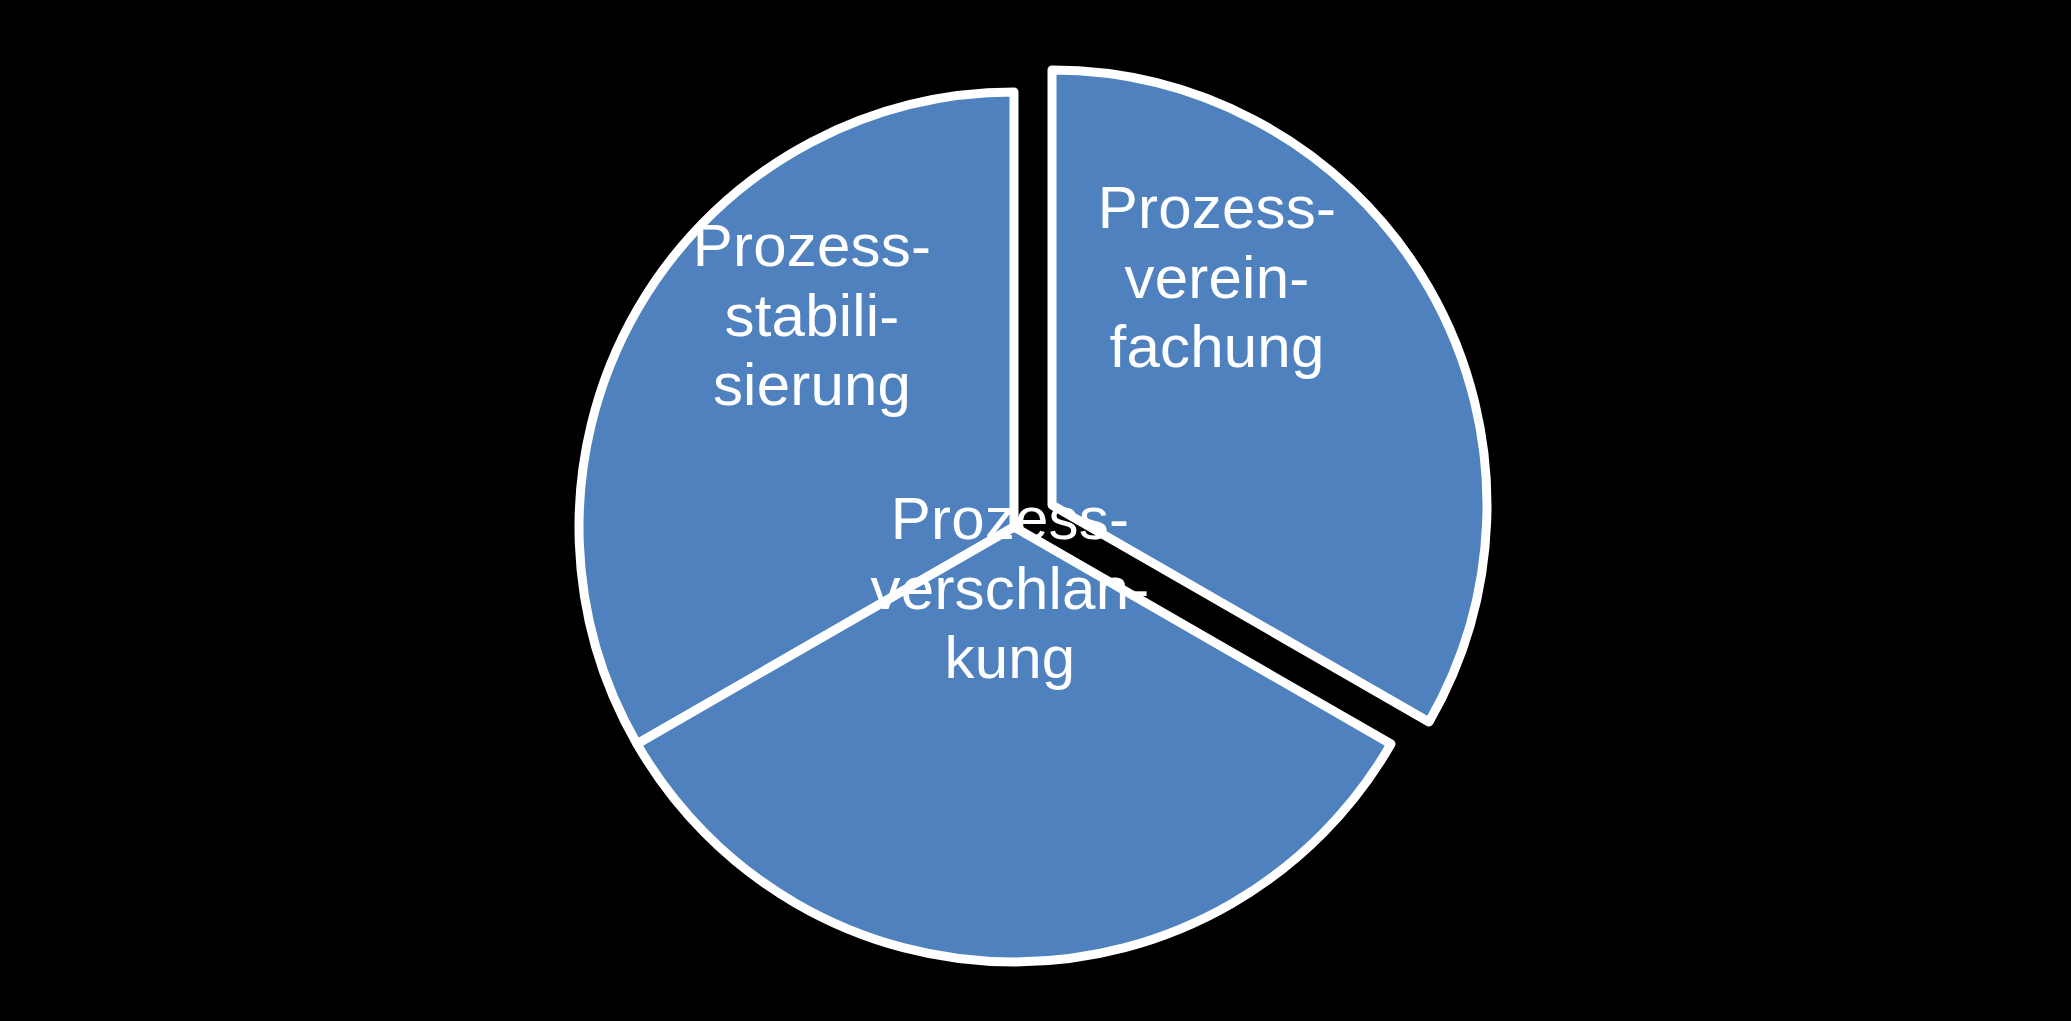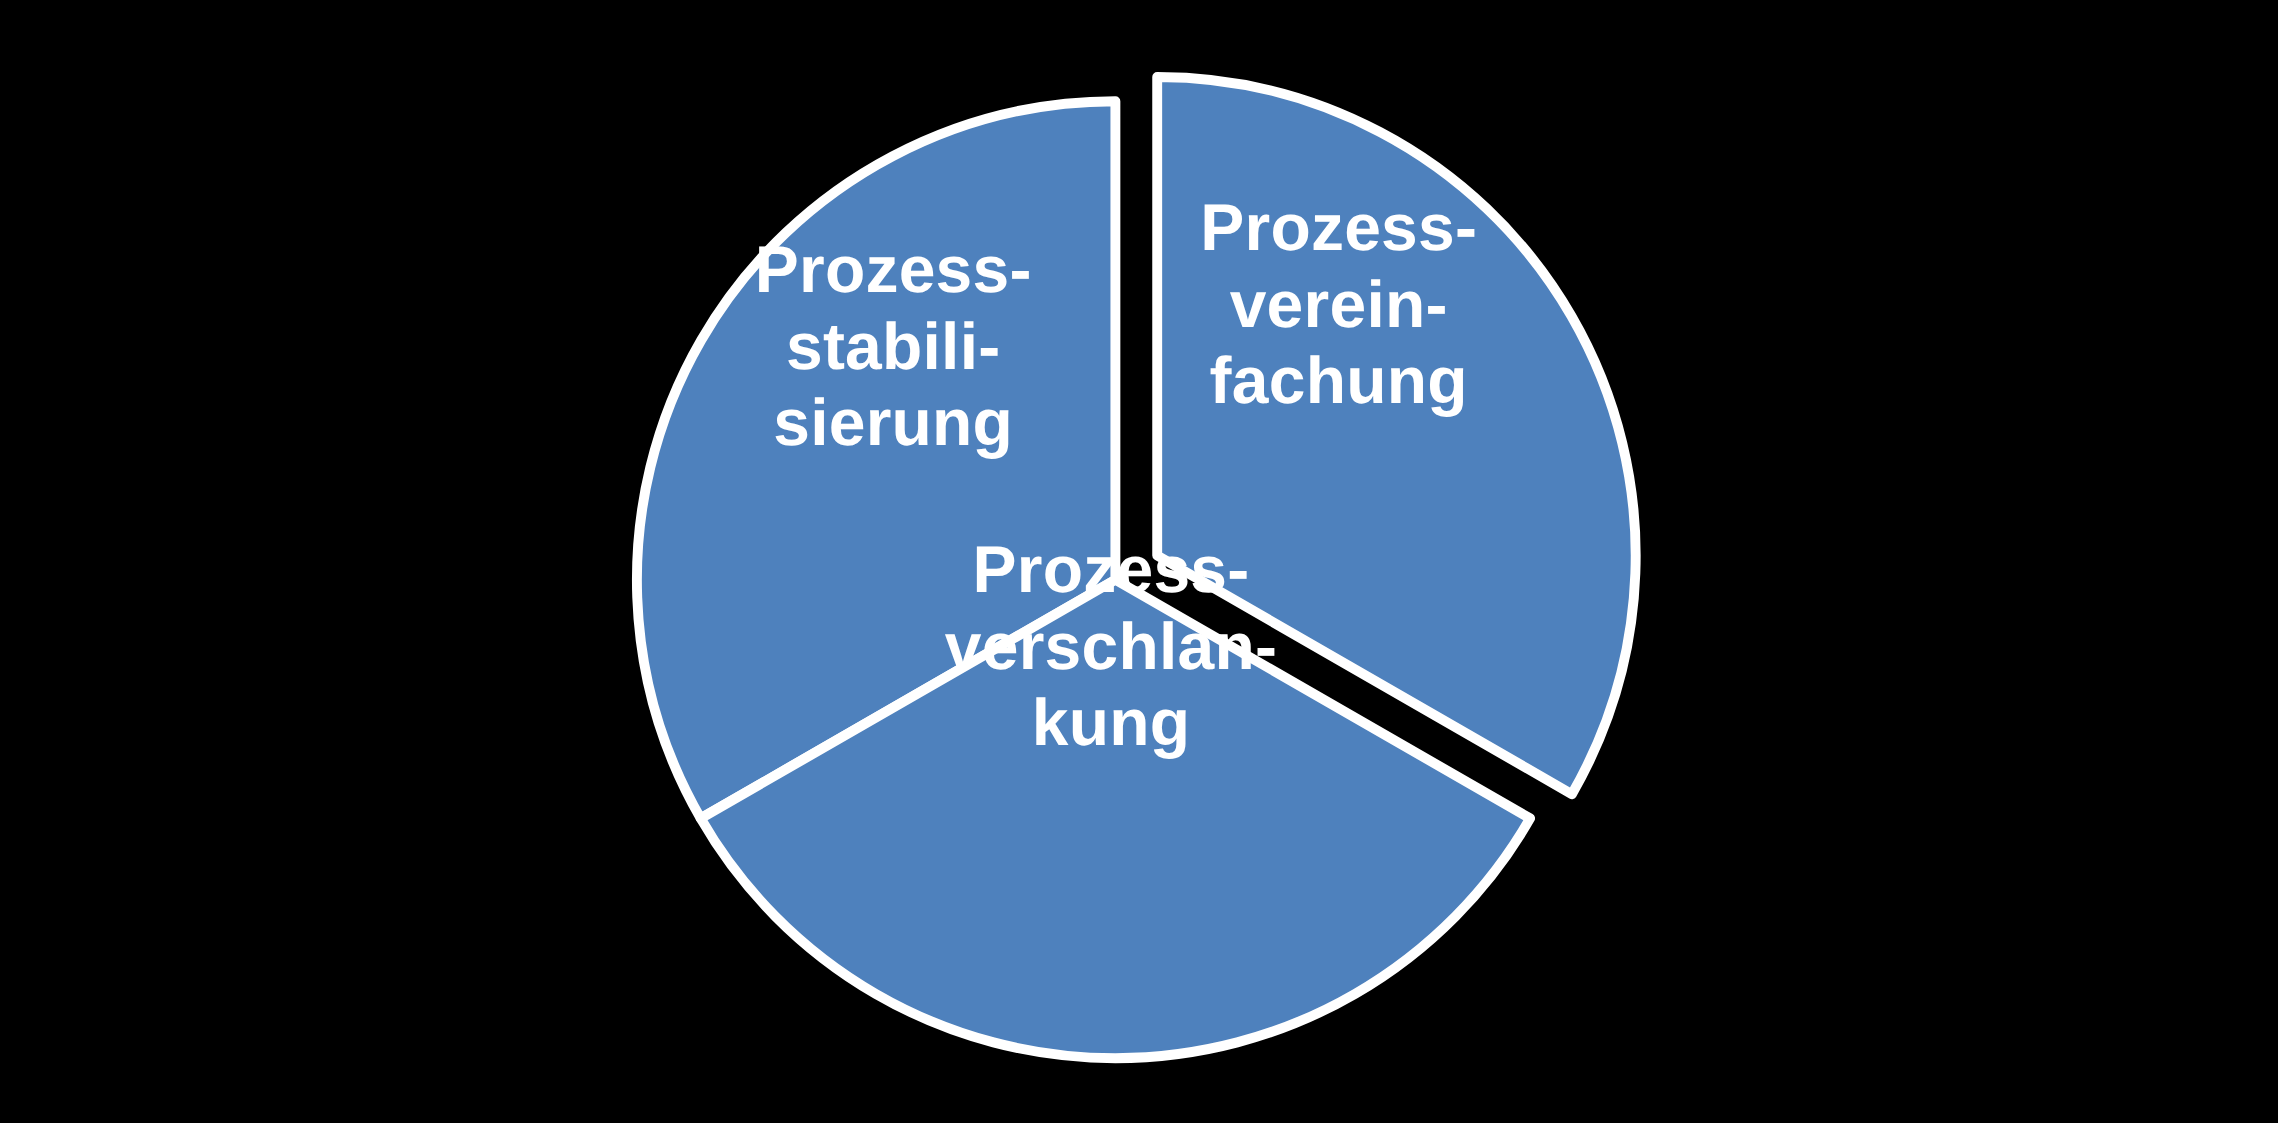--- a/index.html
+++ b/index.html
@@ -11,21 +11,20 @@
     width: 2071px;
     height: 1021px;
     overflow: hidden;
     font-family: "Liberation Sans", sans-serif;
   }
   #stage {
     position: relative;
     width: 2071px;
     height: 1021px;
     background: #000000;
-    font-weight: bold;
   }
   #pie-svg {
     position: absolute;
     left: 0;
     top: 0;
     width: 2071px;
     height: 1021px;
     display: block;
   }
   .slice-path {

